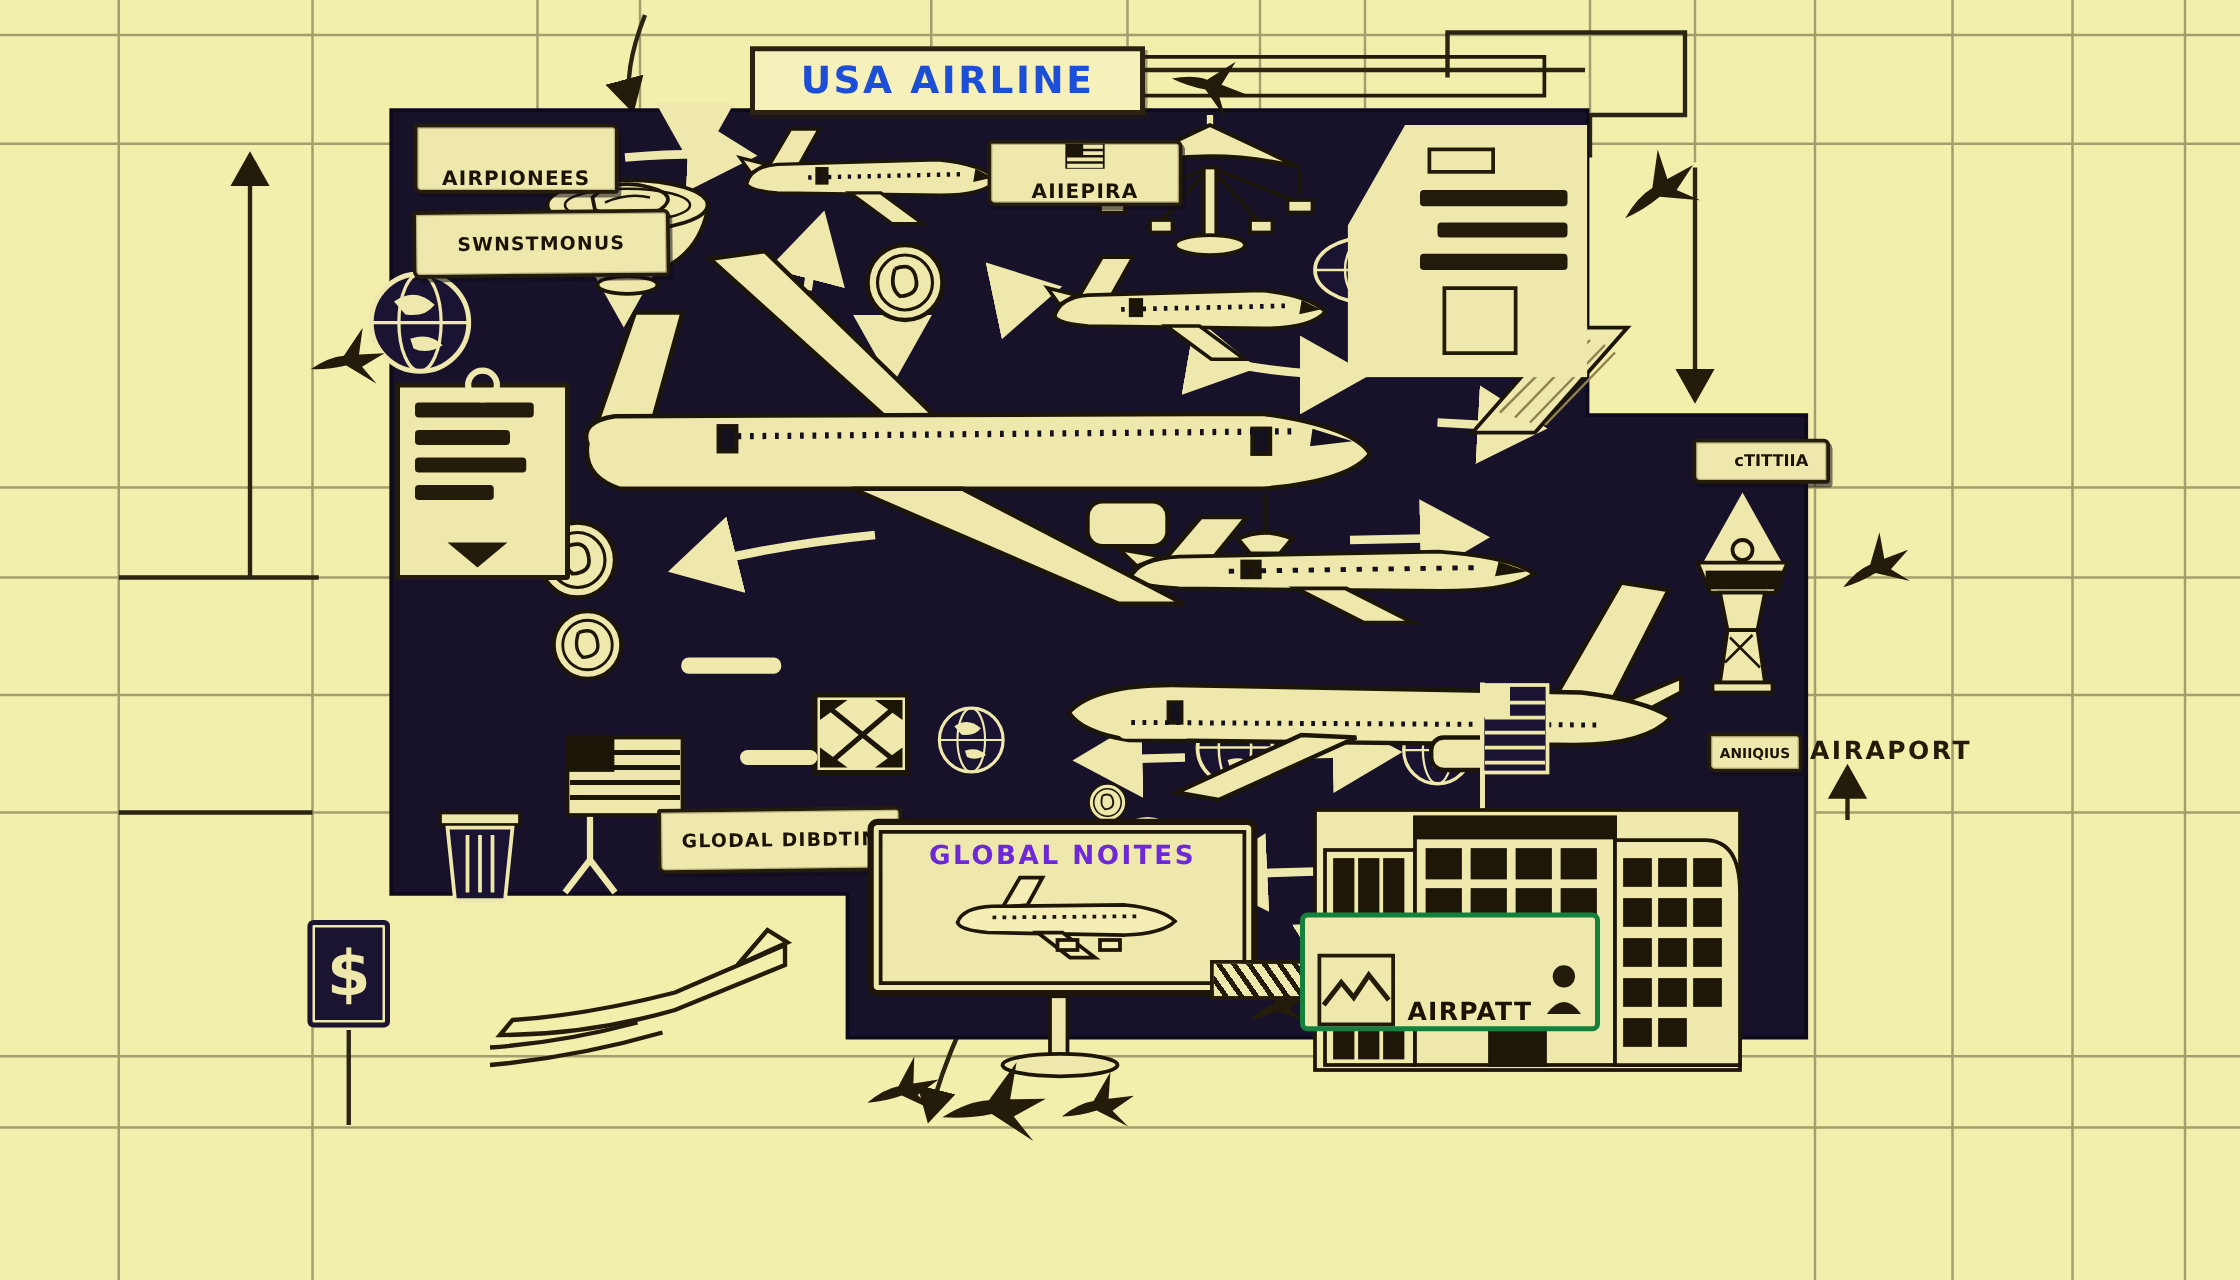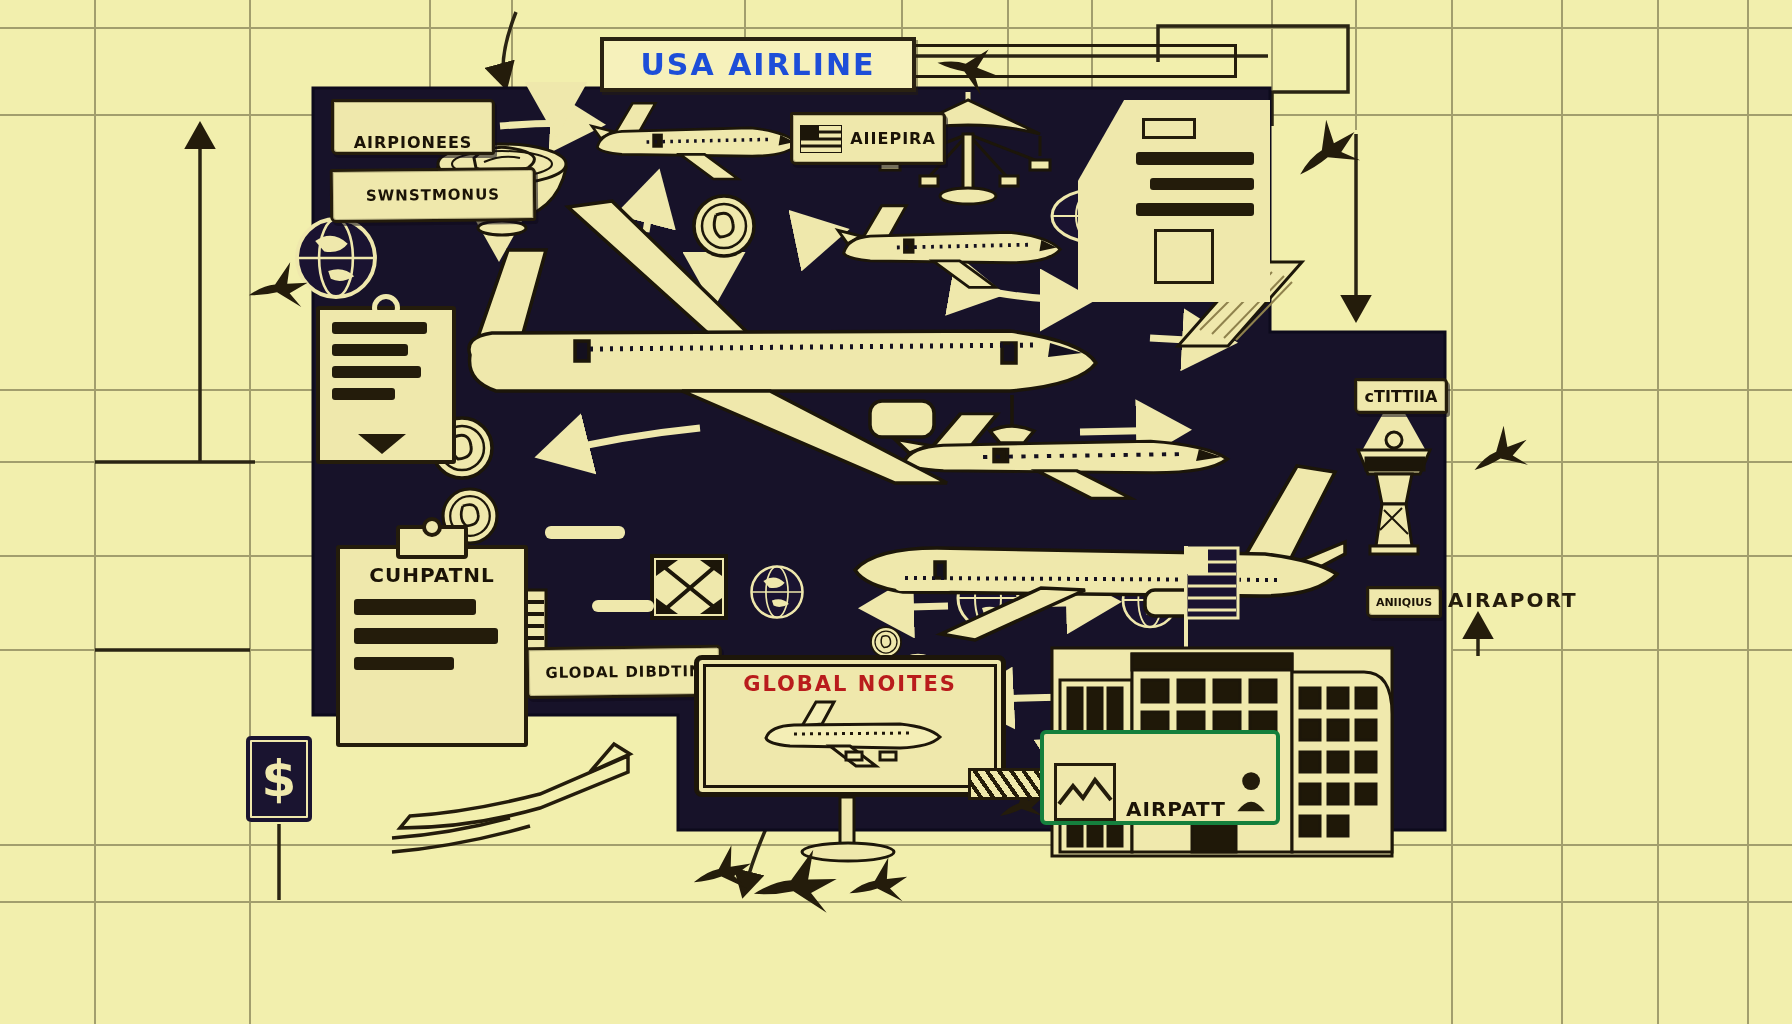--- a/index.html
+++ b/index.html
@@ -351,21 +351,21 @@
 <div class="outline-rect" style="position:absolute;z-index:2;left:913px;top:44px;width:318px;height:28px;background:transparent;"></div>
 
 <div class="lbl" style="left:331px;top:99px;width:158px;height:50px;font-size:16px;align-items:flex-end;">
   <span>AIRPIONEES</span>
 </div>
 
 <div class="lbl" style="left:330px;top:168px;width:200px;height:48px;font-size:15px;transform:rotate(-0.6deg);">
   <span>SWNSTMONUS</span>
 </div>
 
-<div class="lbl" style="left:790px;top:112px;width:150px;height:47px;font-size:16px;">
+<div class="lbl" style="left:790px;top:112px;width:150px;height:47px;font-size:16px;flex-direction:column;">
   <svg width="42" height="28" viewBox="0 0 42 28">
     <rect width="42" height="28" fill="#efe8ac" stroke="#1c1609" stroke-width="2"></rect>
     <g stroke="#1c1609" stroke-width="3">
           <line x1="0" y1="7" x2="42" y2="7"></line>
           <line x1="0" y1="14" x2="42" y2="14"></line>
           <line x1="0" y1="21" x2="42" y2="21"></line>
         </g>
     <rect width="19" height="13" fill="#1c1609"></rect>
   </svg>
   <span>AIIEPIRA</span>
@@ -383,39 +383,28 @@
   <div style="position:absolute;top:-16px;left:52px;width:18px;height:18px;border:5px solid #efe8ac;border-radius:50%;background:transparent;"></div>
   <div style="padding:12px 12px;display:flex;flex-direction:column;gap:10px;">
     <div class="bar" style="width:88%;"></div>
     <div class="bar" style="width:70%;"></div>
     <div class="bar" style="width:82%;"></div>
     <div class="bar" style="width:58%;"></div>
   </div>
   <div style="position:absolute;left:38px;bottom:6px;width:0;height:0;border-left:24px solid transparent;border-right:24px solid transparent;border-top:20px solid #241c0b;"></div>
 </div>
 
-<div class="clip" style="left:336px;top:545px;width:184px;height:194px;z-index:3;">
-  <div style="position:absolute;top:-24px;left:56px;width:64px;height:26px;background:var(--cream);border:4px solid #241c0b;border-radius:4px;">
-    <div style="position:absolute;top:-12px;left:22px;width:12px;height:12px;border:4px solid #241c0b;border-radius:50%;background:var(--cream);"></div>
-  </div>
-  <div style="text-align:center;font-size:20px;font-weight:bold;letter-spacing:1px;color:#1b1306;margin-top:14px;">CUHPATNL</div>
-  <div style="padding:12px 14px;display:flex;flex-direction:column;gap:13px;">
-    <div class="bar" style="width:78%;height:16px;"></div>
-    <div class="bar" style="width:92%;height:16px;"></div>
-    <div class="bar" style="width:64%;height:13px;"></div>
-  </div>
-</div>
 
 
 <div class="lbl" style="left:526px;top:646px;width:190px;height:46px;font-size:15px;transform:rotate(-0.7deg);">
   <span>GLODAL DIBDTIN</span>
 </div>
 
 <div class="sign">
-  <div style="font-size:21px;font-weight:bold;letter-spacing:2px;color:#b91c1c;">GLOBAL NOITES</div>
+  <div style="font-size:21px;font-weight:bold;letter-spacing:2px;color:#6d28d9;">GLOBAL NOITES</div>
   <svg width="200" height="78" viewBox="0 0 200 78">
     <g stroke="#1d1609" stroke-width="3" fill="#f4eeb6">
       <path d="M52,30 L66,6 L84,6 L72,28 Z"></path>
       <path d="M16,42 Q20,30 44,29 L150,28 Q180,31 190,41 Q180,51 150,52 L40,50 Q18,48 16,42 Z"></path>
       <path d="M80,50 L106,70 L126,70 L100,50 Z"></path>
       <line x1="44" y1="38" x2="160" y2="37" stroke-dasharray="3 5"></line>
       <rect x="130" y="56" width="16" height="8"></rect>
       <rect x="96" y="56" width="16" height="8"></rect>
     </g>
   </svg>
@@ -429,21 +418,21 @@
       <path d="M2,30 L16,12 L26,24 L38,6 L54,26" fill="none" stroke="#241c0b" stroke-width="4"></path>
     </svg>
   </div>
   <div style="font-size:20px;font-weight:bold;letter-spacing:1px;color:#1b1306;">AIRPATT</div>
   <svg width="44" height="62" viewBox="0 0 44 62" style="margin-left:auto;">
     <circle cx="22" cy="18" r="13" fill="#241c0b"></circle>
     <path d="M2,62 Q22,34 42,62 Z" fill="#241c0b"></path>
   </svg>
 </div>
 
-<div class="lbl" style="left:1354px;top:378px;width:88px;height:30px;font-size:16px;letter-spacing:0;">
+<div class="lbl" style="left:1354px;top:351px;width:88px;height:30px;font-size:13px;letter-spacing:0;padding-left:16px;">
   <span>cTITTIIA</span>
 </div>
 
 <div class="lbl" style="left:1366px;top:586px;width:70px;height:26px;font-size:11px;letter-spacing:0;">
   <span>ANIIQIUS</span>
 </div>
 
 <div class="plain" style="left:1448px;top:588px;font-size:20px;letter-spacing:2px;">AIRAPORT</div>
 
 <div class="tile-dollar">

